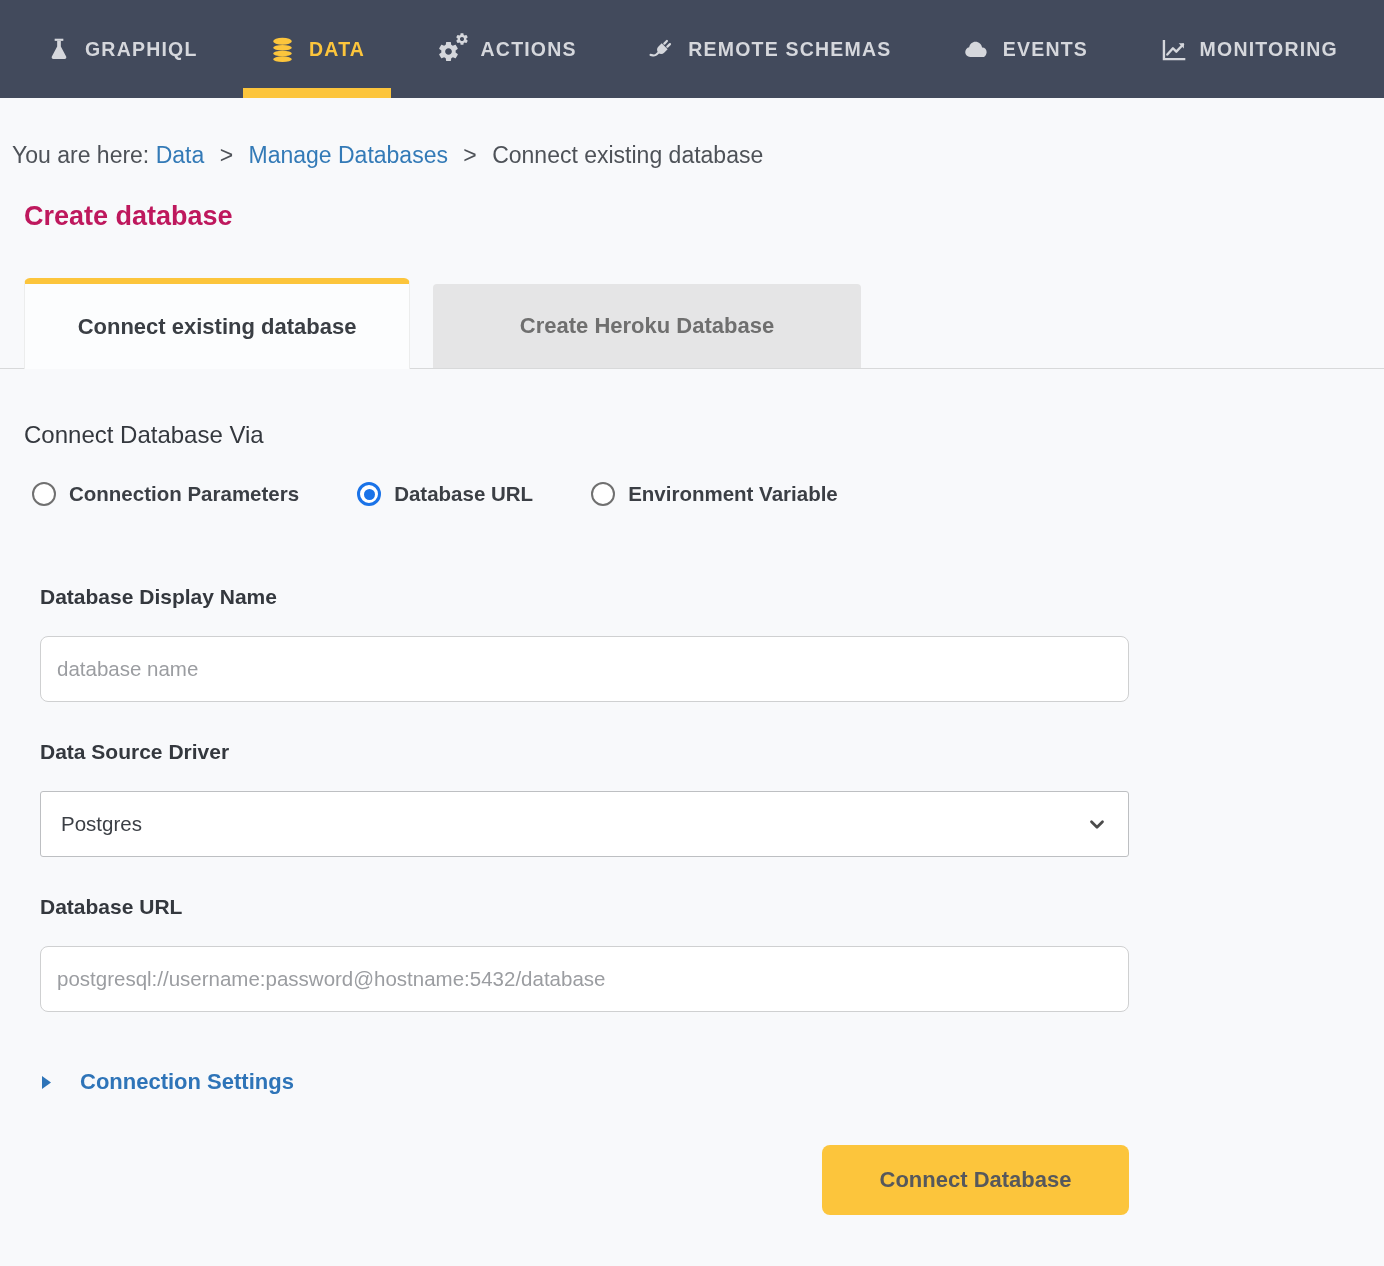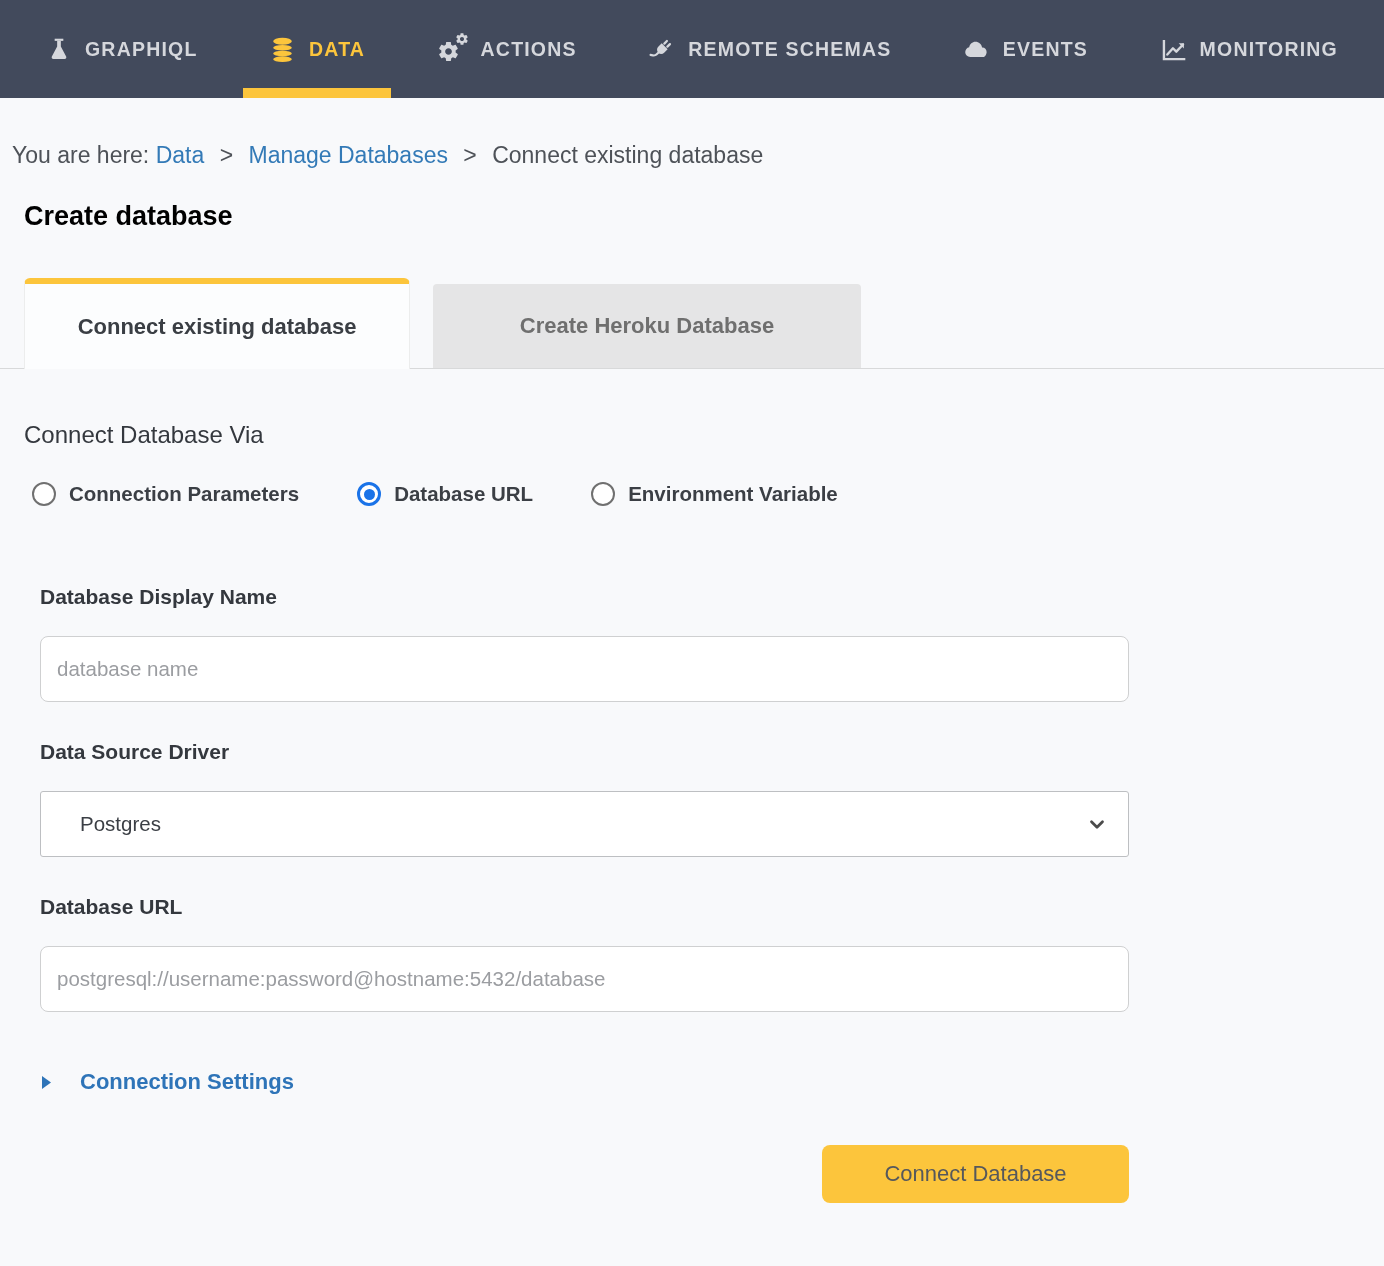--- a/index.html
+++ b/index.html
@@ -33,21 +33,21 @@
     position:absolute; bottom:0; left:0; right:0; height:10px; background:#fcc53c;
   }
   .cogs { position:relative; width:31px; height:28px; }
   .cogs .gear-small { position:absolute; top:-3px; right:-1px; }
   .cogs .gear-big { position:absolute; bottom:0; left:0; }
 
   
   .breadcrumb { margin:44px 12px 0; font-size:23px; color:#4e5258; }
   .breadcrumb a { color:#337ab7; text-decoration:none; cursor:pointer; }
   .breadcrumb .sep { margin:0 9px; color:#4e5258; }
-  .page-title { margin:32px 24px 0; font-size:27px; font-weight:bold; color:#000000; }
+  .page-title { margin:32px 24px 0; font-size:27px; font-weight:bold; color:#be185d; }
 
   
   .tabbar {
     display:flex; align-items:flex-end;
     margin-top:46px; padding-left:24px;
     border-bottom:1px solid #d8d9da;
   }
   .tab-active {
     width:386px; height:91px;
     background:#fcfdfe;
@@ -92,39 +92,39 @@
     width:100%; height:66px; margin-top:27px;
     border:1px solid #cfd0d1; border-radius:8px;
     padding:0 16px; font-size:20.5px; color:#3b3f45;
     background:#fff; font-family:inherit; outline:none;
   }
   .text-input::placeholder { color:#9b9da1; opacity:1; }
   .select {
     width:100%; height:66px; margin-top:27px;
     border:1px solid #bdbfc2; border-radius:3px; background:#fff;
     display:flex; align-items:center; justify-content:space-between;
-    padding:0 20px 0 39px; font-size:20.5px; color:#3b3f45; cursor:pointer;
+    padding:0 20px 0 20px; font-size:20.5px; color:#3b3f45; cursor:pointer;
   }
   .select .chev { display:flex; color:#4b4b4b; }
 
   .connection-settings {
     display:flex; align-items:center; gap:27px;
     margin-top:57px; margin-left:16px;
     color:#2e74b8; font-size:22px; font-weight:bold; cursor:pointer;
   }
   .connection-settings svg { display:block; }
 
   .button-row {
     margin-left:16px; max-width:1089px; margin-top:50px;
     display:flex; justify-content:flex-end;
   }
   .connect-btn {
-    width:307px; height:58px;
+    width:307px; height:70px;
     background:#fcc53c; border:none; border-radius:8px;
-    font-size:22px; font-weight:normal; color:#56585c;
+    font-size:22px; font-weight:bold; color:#56585c;
     font-family:inherit; cursor:pointer;margin-left:14px;
   }
 </style>
 </head>
 <body>
 
 <nav class="navbar">
   <div class="nav-item">
     <span class="nav-icon">
       <svg width="26" height="26" viewBox="0 0 24 24" fill="currentColor">

